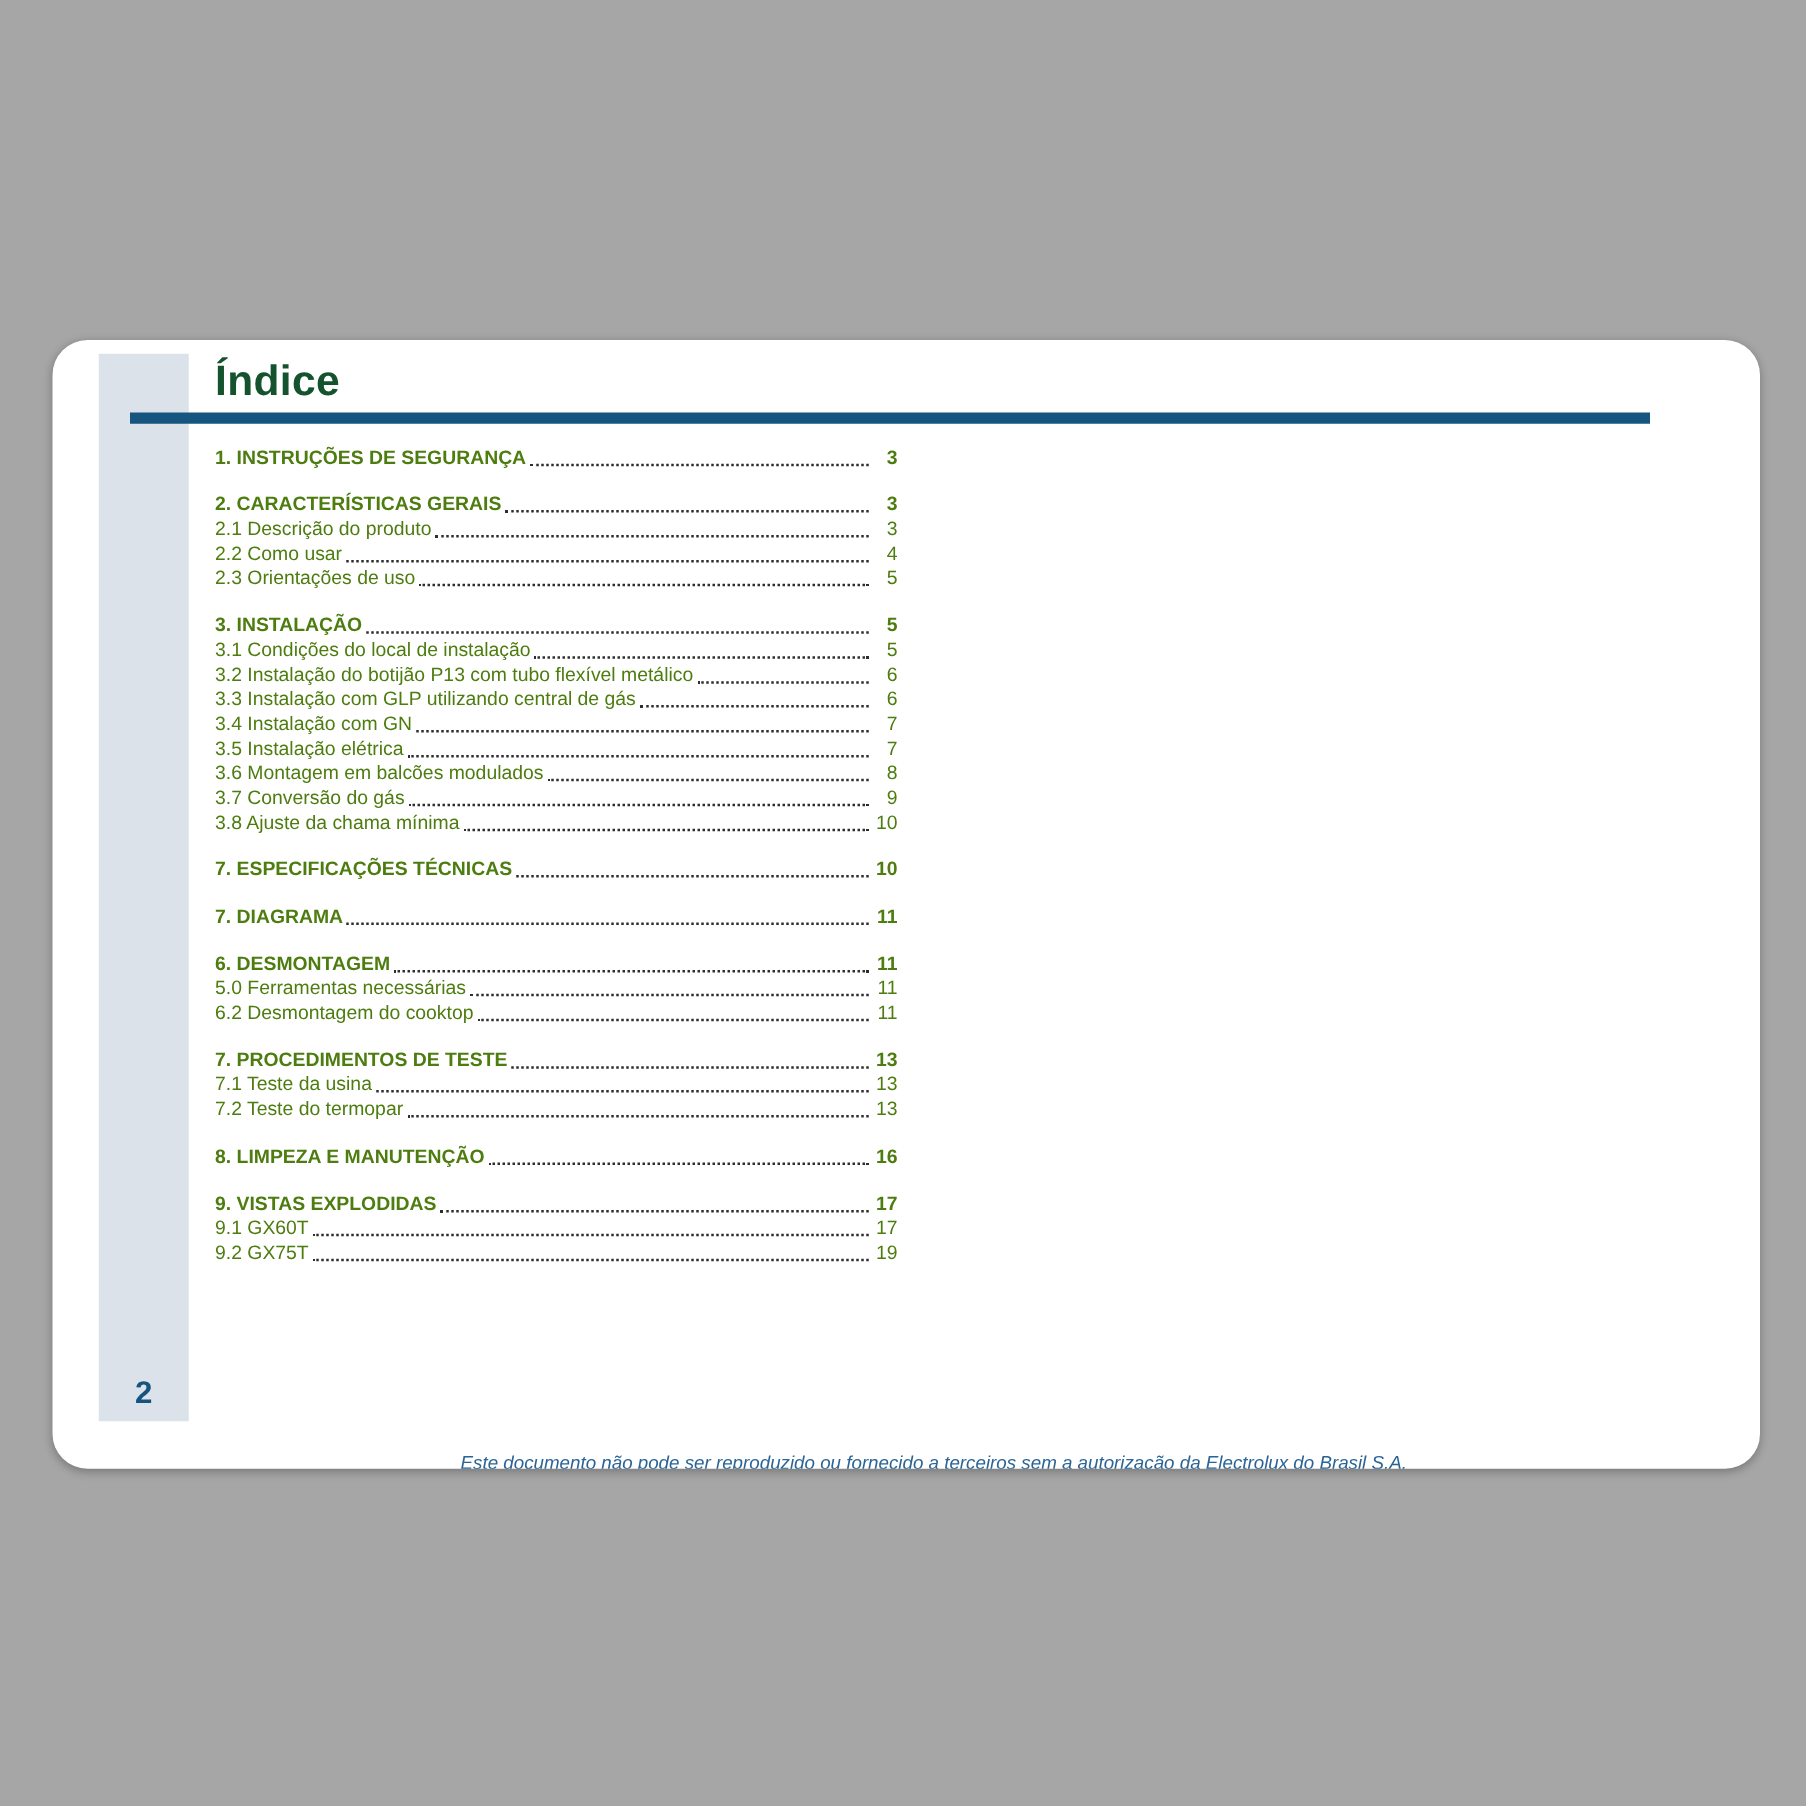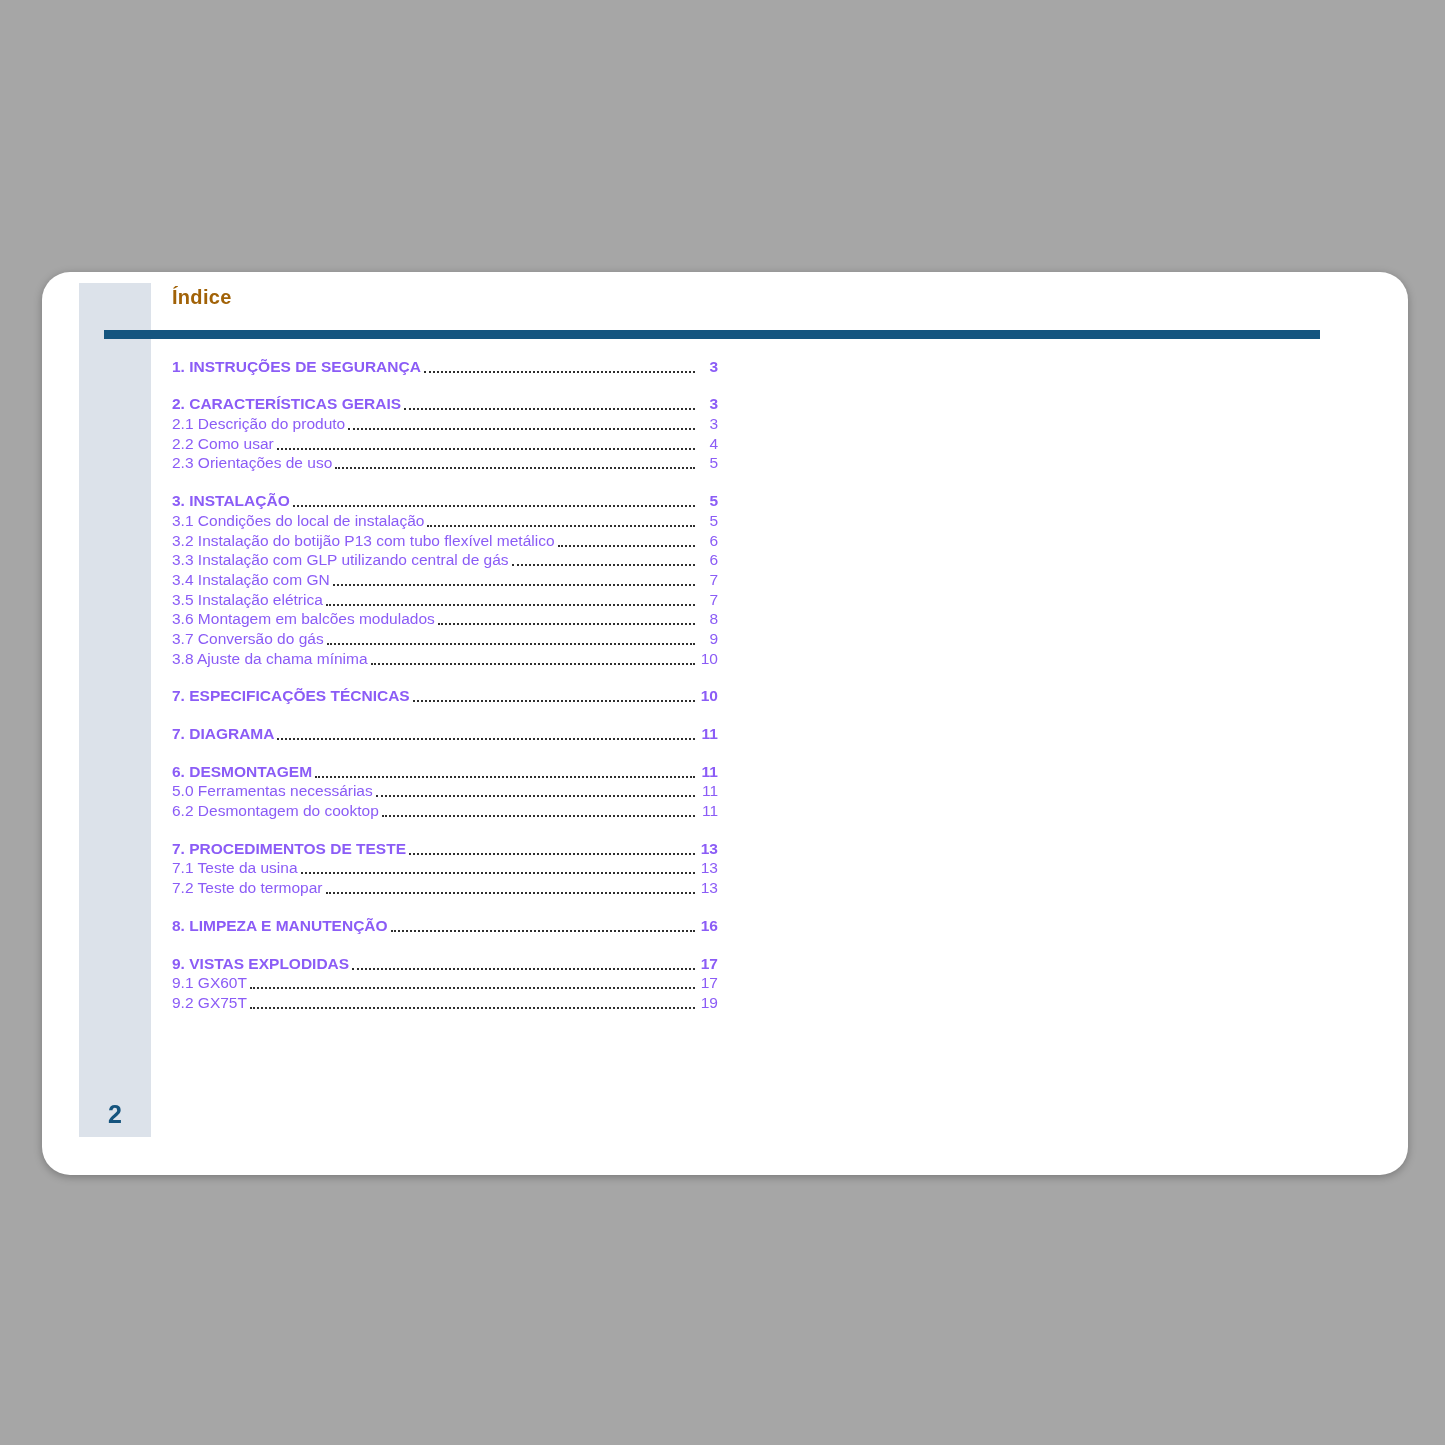--- a/index.html
+++ b/index.html
@@ -38,40 +38,40 @@
     width: 100%;
     text-align: center;
     font-weight: bold;
     font-size: 25px;
     color: #15547e;
   }
   .doc-title {
     position: absolute;
     left: 130px;
     top: 14px;
-    font-size: 20px;
+    font-size: 34px;
     font-weight: bold;
-    color: #a16207;
+    color: #14532d;
     letter-spacing: 0.3px;
   }
   .title-rule {
     position: absolute;
     left: 62px;
     top: 58px;
     width: 1216px;
     height: 9px;
     background: #15557f;
   }
   .toc {
     position: absolute;
     left: 130px;
     top: 84px;
     width: 546px;
     font-size: 15.5px;
-    color: #8b5cf6;
+    color: #4d7c0f;
   }
   .toc-section { margin-top: 18px; }
   .toc-section:first-child { margin-top: 0; }
   .toc-row {
     display: flex;
     align-items: flex-end;
     height: 19.7px;
   }
   .toc-row.bold { font-weight: bold; }
   .toc-label { white-space: nowrap; }
@@ -256,14 +256,15 @@
           <span class="toc-page">17</span>
         </div>
         <div class="toc-row">
           <span class="toc-label">9.2 GX75T</span>
           <span class="toc-dots"></span>
           <span class="toc-page">19</span>
         </div>
       </div>
     </div>
 
+  <div class="footer-note">Este documento não pode ser reproduzido ou fornecido a terceiros sem a autorização da Electrolux do Brasil S.A.</div>
 
 </div>
 
 </body></html>

